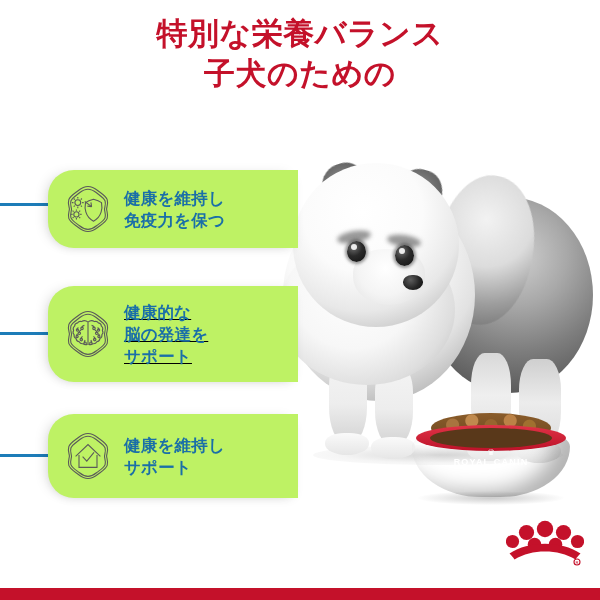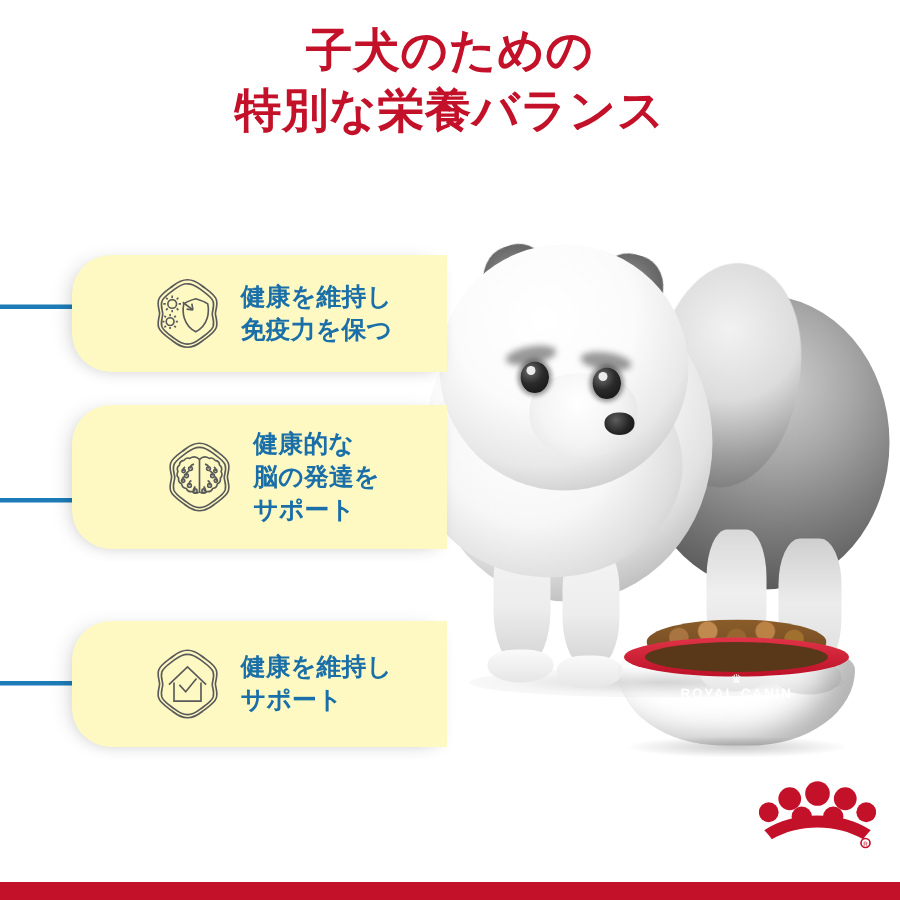--- a/index.html
+++ b/index.html
@@ -245,29 +245,28 @@
     border-radius: 50%;
     background: radial-gradient(ellipse at center, rgba(120,120,120,0.38) 0%, rgba(255,255,255,0) 72%);
   }
 
   
   .feature {
     position: absolute;
     left: 48px;
     display: flex;
     align-items: center;
-    background: #fef9c3;
+    background: #bef264;
     border-radius: 26px 0 0 26px;
     box-shadow: -6px 0 14px -6px rgba(0,0,0,0.18), 0 4px 12px -6px rgba(0,0,0,0.16);
     padding: 8px 0 8px 14px;
     box-sizing: border-box;
-    justify-content: center;
   }
   .feature.f1 { top: 170px; width: 250px; height: 78px; }
-  .feature.f2 { top: 270px; width: 250px; height: 96px; }
+  .feature.f2 { top: 286px; width: 250px; height: 96px; text-decoration: underline; }
   .feature.f3 { top: 414px; width: 250px; height: 84px; }
 
   .lead-line {
     position: absolute;
     left: 0;
     height: 3px;
     width: 52px;
     background: #1d7cb8;
   }
   .lead-line.l1 { top: 203px; }
@@ -311,22 +310,22 @@
     height: 12px;
     background: #c4112a;
   }
 </style>
 </head>
 <body>
 
 <div id="stage">
 
   <div class="title-block">
+    <span class="title-line line2">特別な栄養バランス</span>
     <span class="title-line line1">子犬のための</span>
-    <span class="title-line line2">特別な栄養バランス</span>
   </div>
 
   <div class="photo">
     <div class="dog">
       <div class="shadow-ground"></div>
       <div class="fur rump"></div>
       <div class="leg bl"></div>
       <div class="leg br"></div>
       <div class="paw p3"></div>
       <div class="paw p4"></div>

